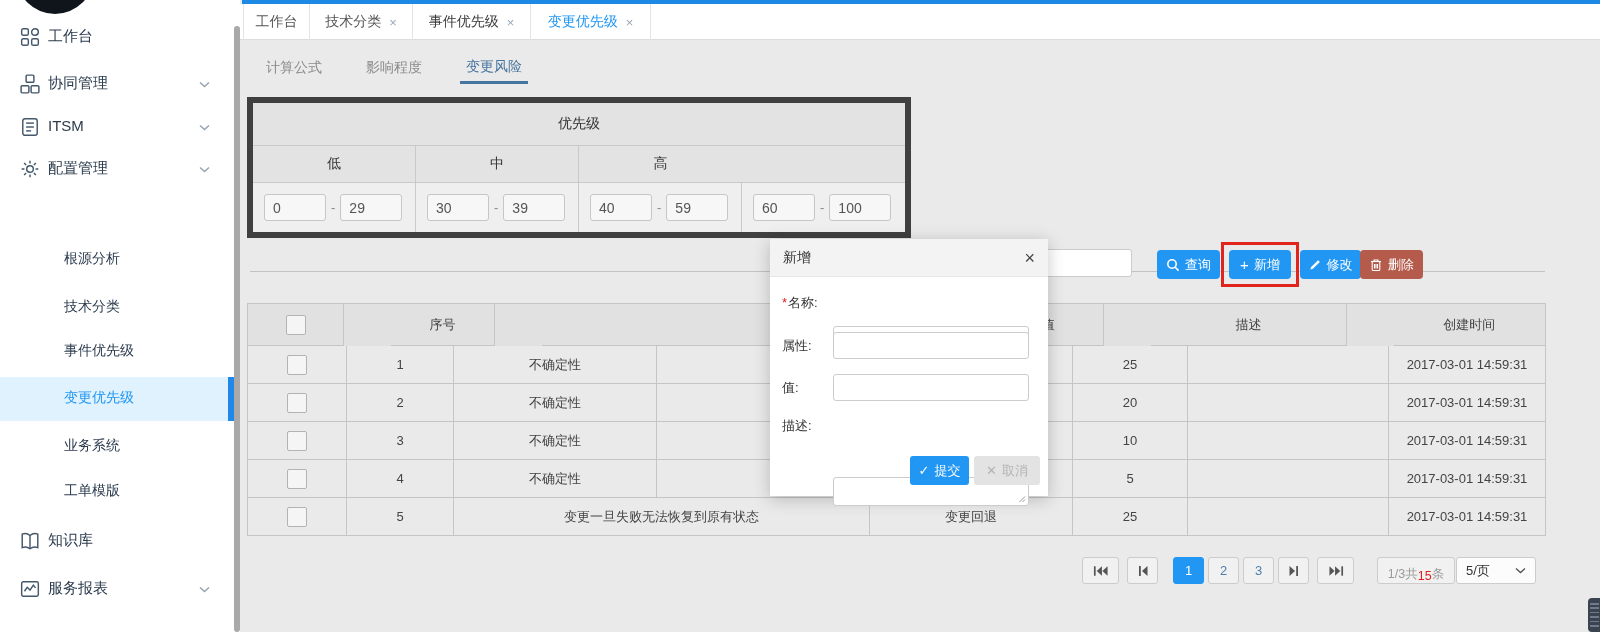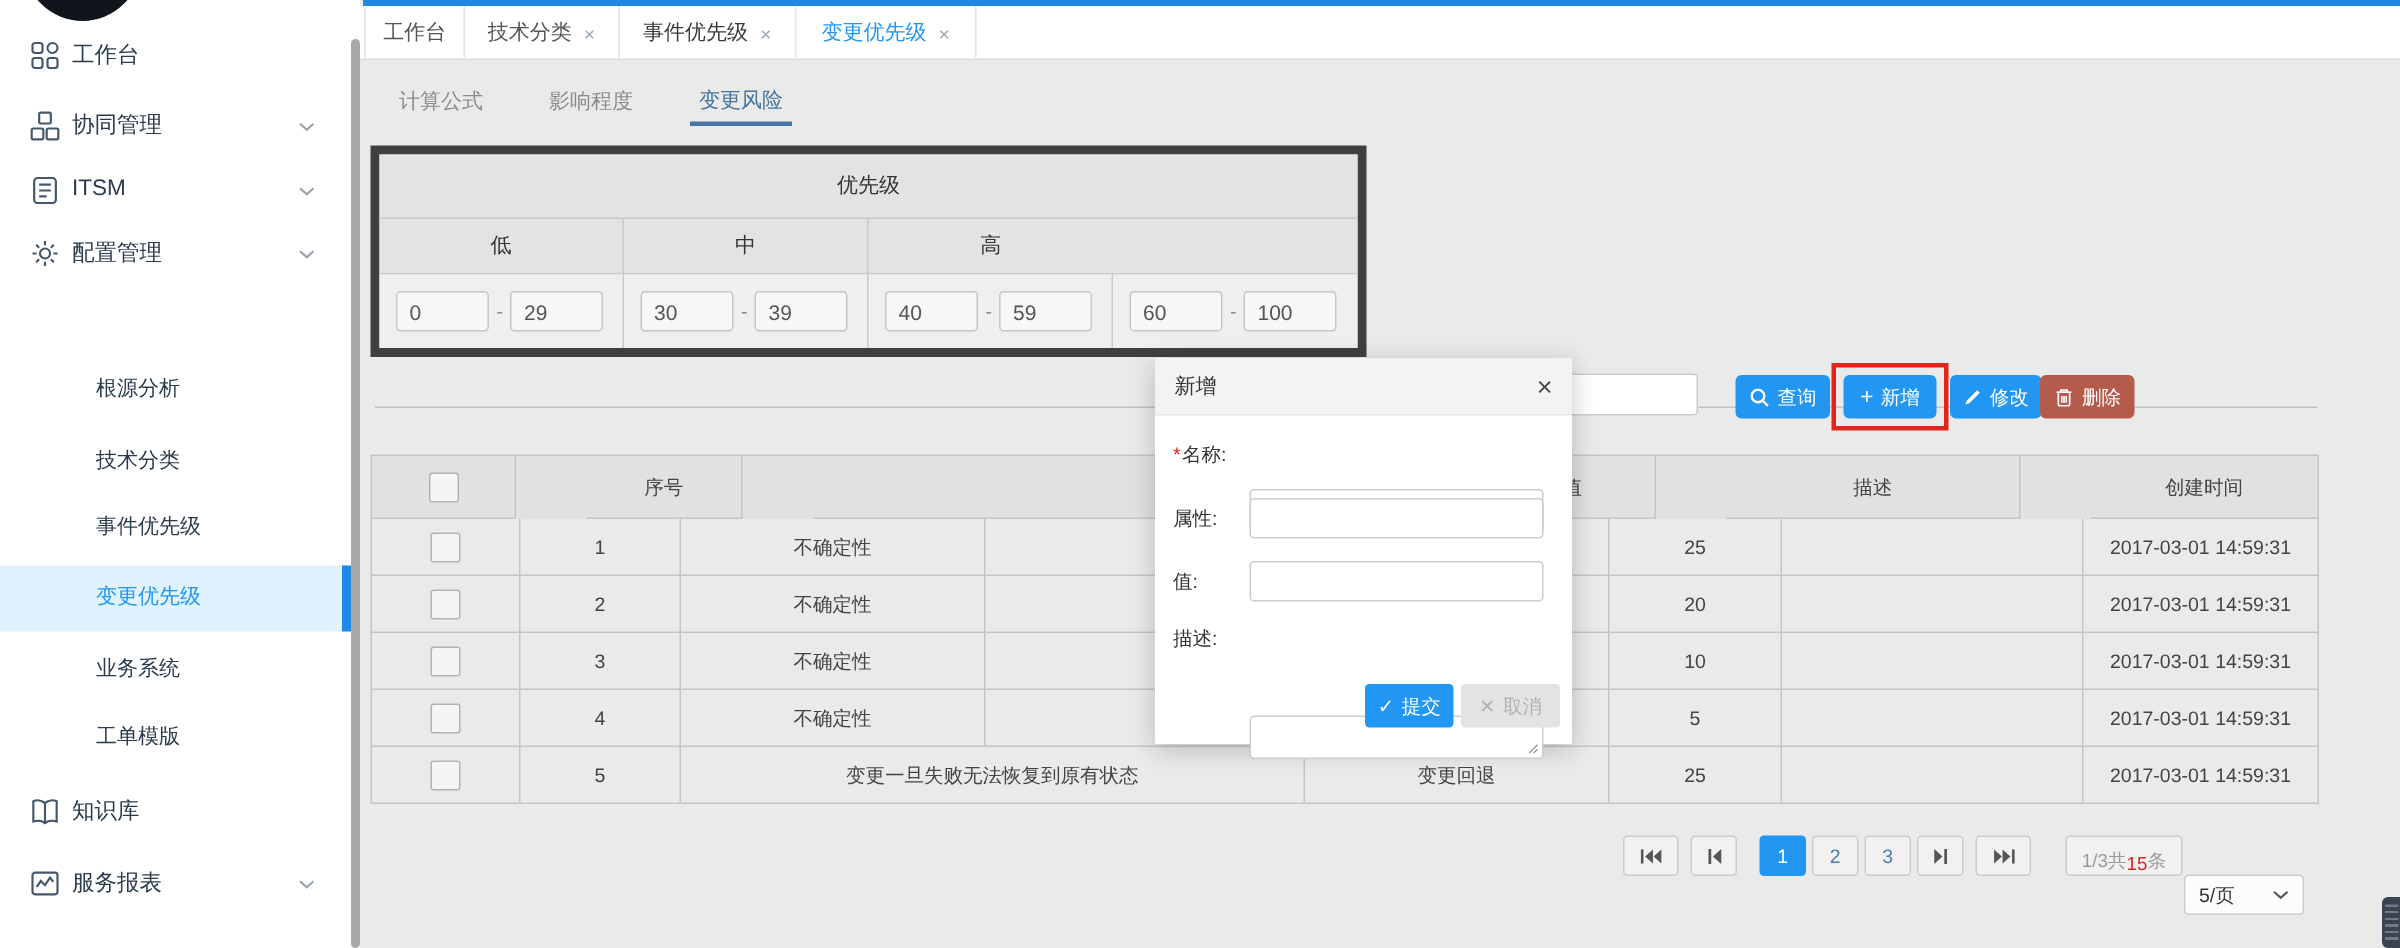--- a/index.html
+++ b/index.html
@@ -61,21 +61,21 @@
   .drow.head{height:42px;background:#e1e1e1;gap:47px;}
   .dc{border-right:1px solid #c5c5c5;border-bottom:1px solid #c5c5c5;display:flex;align-items:center;justify-content:center;font-size:13px;color:#444;box-sizing:border-box;}
   .c1{width:99px}.c2{width:107px}.c3{width:203px}.c4{width:416px}.c5{width:115px}.c6{width:201px}.c7{width:157px}
   .cbx{width:18px;height:18px;border:1px solid #b3b3b3;background:#f5f5f5;border-radius:2px;cursor:pointer;}
 
   
   .pg{position:absolute;top:557px;height:27px;border:1px solid #ccc;border-radius:3px;background:#f1f1f1;display:flex;align-items:center;justify-content:center;box-sizing:border-box;cursor:pointer;font-size:13px;color:#4d7fae;}
   .pg.active{background:#2196f3;border-color:#2196f3;color:#fff;}
   .pg.info{color:#9a9a9a;cursor:default;font-size:12.5px;align-items:flex-end;}
   .pg.info .red{color:#e02020;}
-  .pg.size{background:#fcfcfc;color:#333;justify-content:space-between;padding:0 9px;margin-top:26px;}
+  .pg.size{background:#fcfcfc;color:#333;justify-content:space-between;padding:0 9px;}
 
   
   .modal{position:absolute;left:770px;top:239px;width:278px;height:257px;background:#fff;box-shadow:0 3px 16px rgba(0,0,0,.22);z-index:40;}
   .mhead{height:38px;background:#f3f3f3;border-bottom:1px solid #e7e7e7;display:flex;align-items:center;justify-content:space-between;padding:0 13px;font-size:14px;color:#333;box-sizing:border-box;}
   .mclose{font-size:18px;color:#444;cursor:pointer;line-height:1;}
   .ml{position:absolute;left:12px;font-size:13px;color:#333;}
   .req{color:#e02020;margin-right:1px;}
   .mc{position:absolute;left:63px;width:196px;box-sizing:border-box;border:1px solid #ccc;border-radius:3px;font-size:13px;font-family:inherit;}
   .msel{height:29px;background:#fff;display:flex;align-items:center;padding-left:14px;color:#777;cursor:pointer;position:relative;}
   .msel .arr{position:absolute;right:9px;top:12px;}

